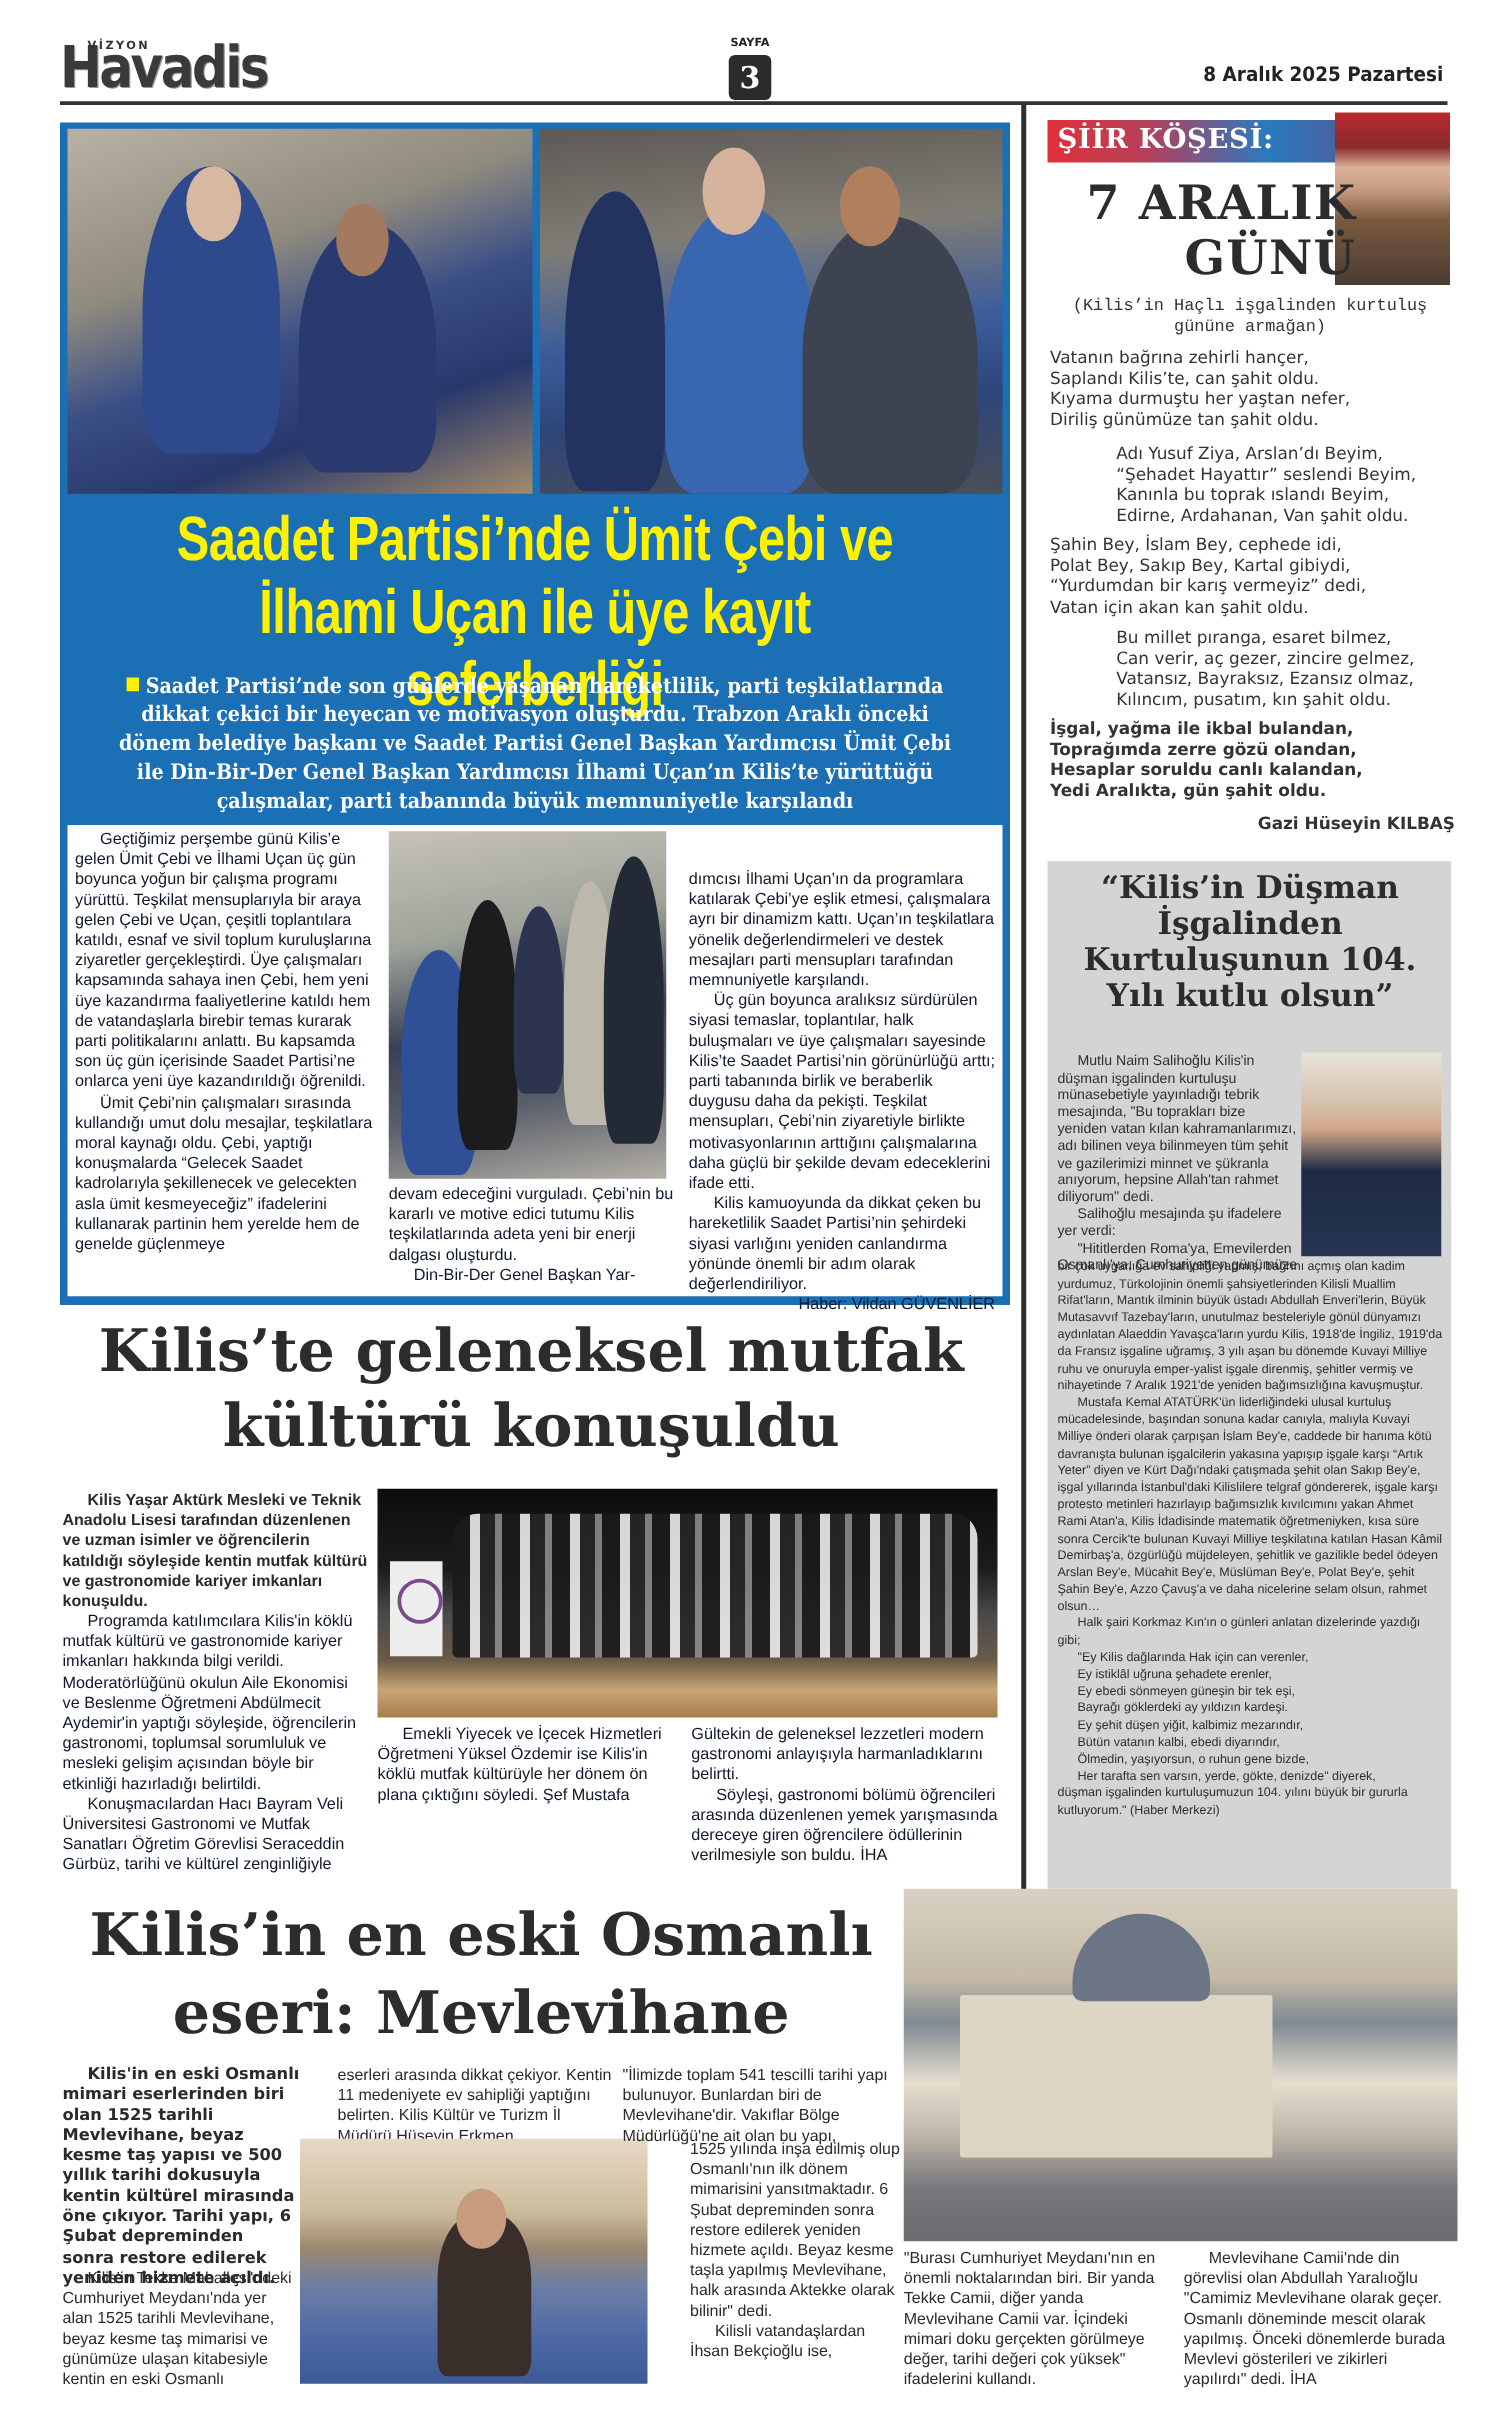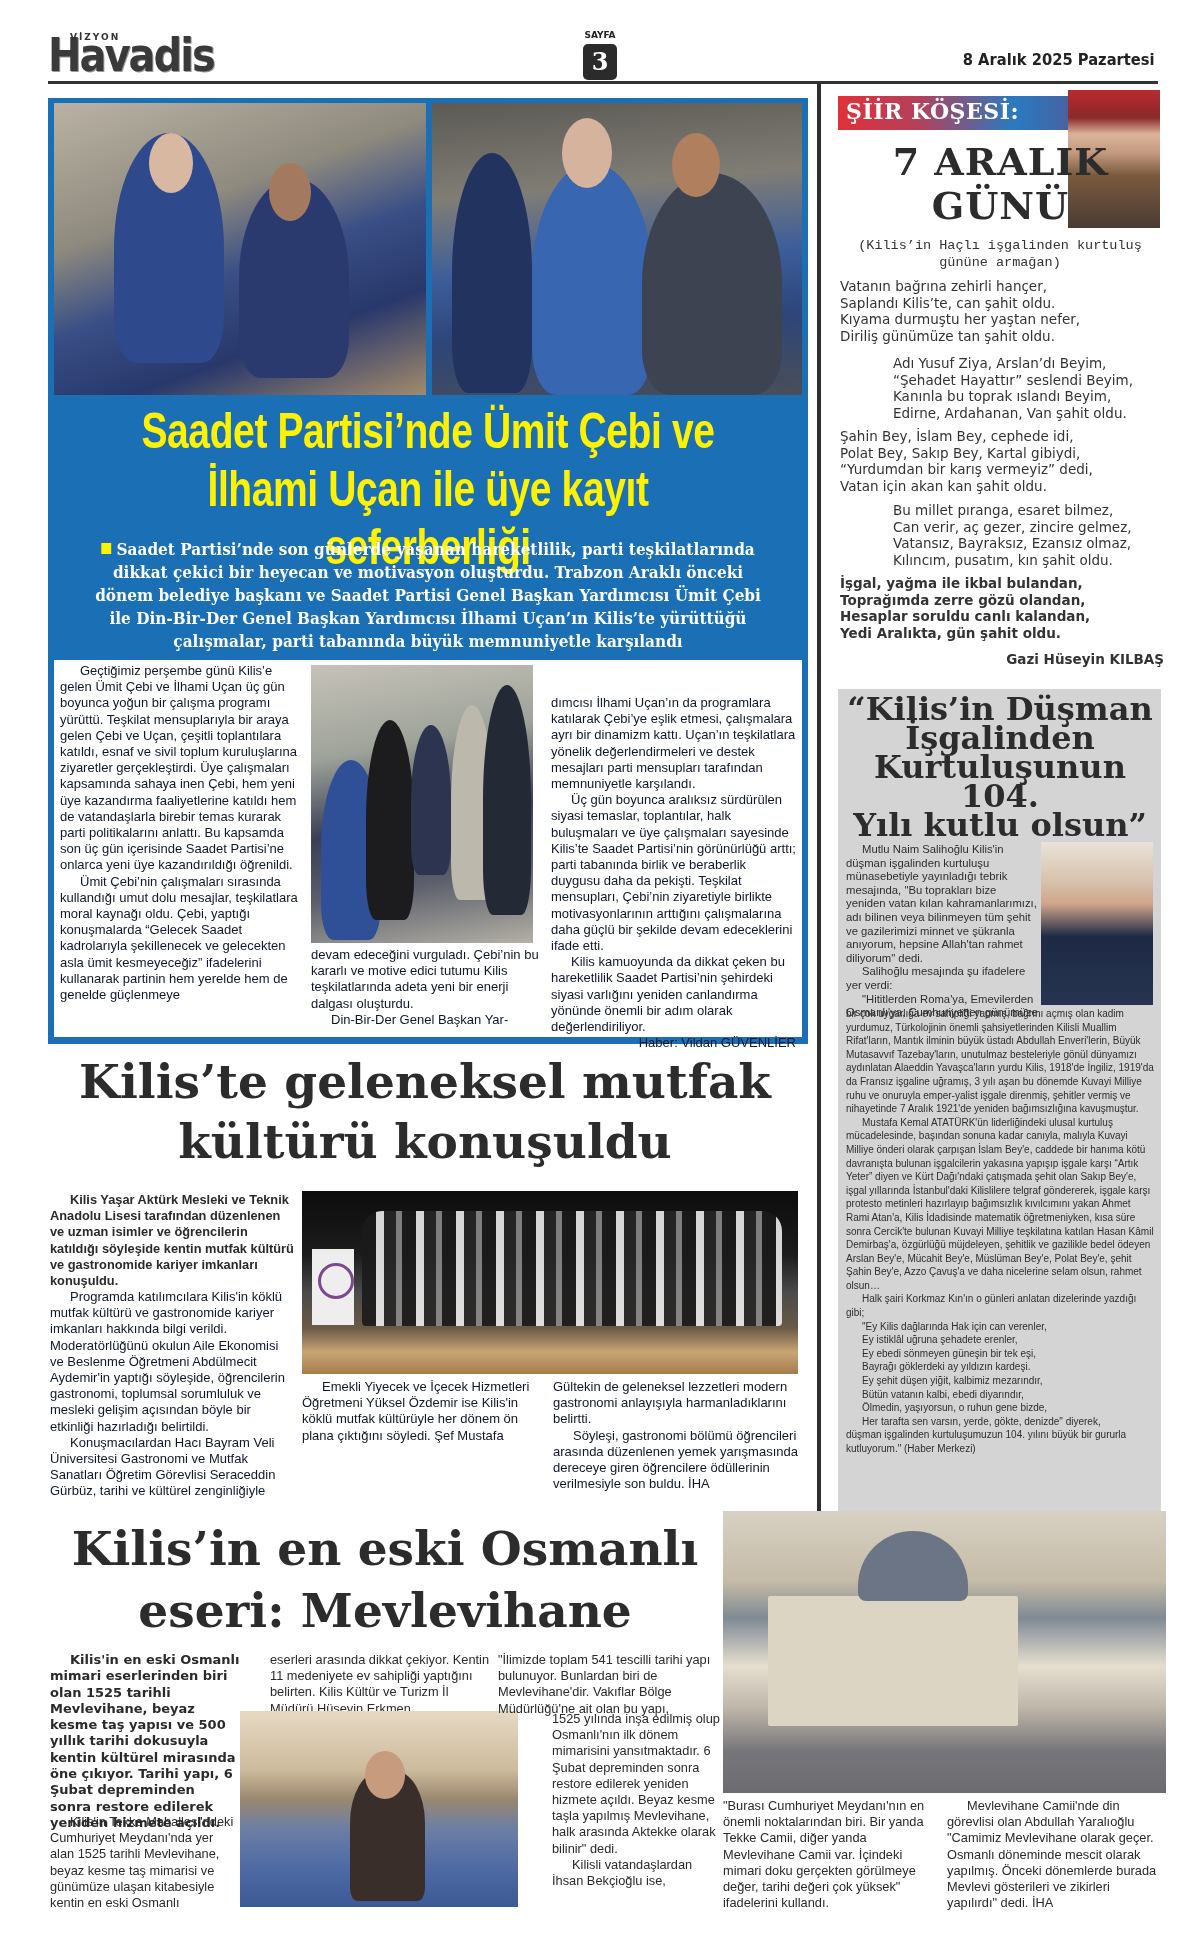--- a/index.html
+++ b/index.html
@@ -33,33 +33,33 @@
   .col-1 { left: 60px; top: 663px; width: 240px; }
   .photo-3 { left: 311px; top: 665px; width: 222px; height: 278px; background: linear-gradient(170deg, #c6c2b8 0%, #9ea39a 30%, #3a3f55 55%, #5b5f6a 75%, #b4b0a6 100%); }
   .col-2 { left: 311px; top: 947px; width: 228px; }
   .col-3 { left: 551px; top: 695px; width: 245px; }
   .byline { text-align: right; }
 
   
   .siir-banner { left: 838px; top: 96px; width: 320px; height: 34px; background: linear-gradient(90deg, #e0313a 0%, #b4405a 25%, #2a7ac0 55%, #4c5f9e 75%, #e0313a 100%); }
   .siir-label { left: 846px; top: 98px; color: #fff; font-family: "DejaVu Serif", serif; font-weight: bold; font-size: 22px; letter-spacing: 0.5px; }
   .poet-photo { left: 1068px; top: 90px; width: 92px; height: 138px; background: linear-gradient(180deg, #b9292f 0%, #8a2a2a 20%, #d9b39a 32%, #c59b80 45%, #7a5a3e 62%, #4a3b33 100%); }
-  .poem-title { left: 888px; top: 140px; width: 225px; text-align: center; font-family: "DejaVu Serif", serif; font-weight: bold; font-size: 38px; line-height: 44px; color: #2c2c2c; letter-spacing: 1px; }
+  .poem-title { left: 860px; top: 140px; width: 225px; text-align: right; font-family: "DejaVu Serif", serif; font-weight: bold; font-size: 38px; line-height: 44px; color: #2c2c2c; letter-spacing: 1px; }
   .poem-sub { left: 845px; top: 237px; width: 310px; text-align: center; font-size: 13.5px; line-height: 17px; color: #333; font-family: Liberation Mono, monospace; }
   .stanza { font-size: 13.5px; line-height: 16.6px; color: #333; font-family: "DejaVu Sans", sans-serif; }
   .stanza-1 { left: 840px; top: 278px; }
   .stanza-2 { left: 893px; top: 355px; }
   .stanza-3 { left: 840px; top: 428px; }
   .stanza-4 { left: 893px; top: 502px; }
   .stanza-5 { left: 840px; top: 575px; font-weight: bold; }
   .poet-sig { right: 36px; top: 651px; font-weight: bold; font-size: 13.5px; color: #333; font-family: "DejaVu Sans", sans-serif; }
 
   
   .grey-box { left: 838px; top: 689px; width: 323px; height: 822px; background: #d4d4d4; }
-  .grey-headline { left: 840px; top: 695px; width: 320px; text-align: center; font-family: "DejaVu Serif", serif; font-weight: bold; font-size: 32px; line-height: 29px; color: #2c2c2c; }
+  .grey-headline { left: 840px; top: 695px; width: 320px; text-align: center; font-family: "DejaVu Serif", serif; font-weight: bold; font-size: 25px; line-height: 29px; color: #2c2c2c; }
   .grey-photo { left: 1041px; top: 842px; width: 112px; height: 163px; background: linear-gradient(180deg, #e9e3da 0%, #d6c0aa 25%, #cfa589 38%, #1e2a44 58%, #263451 100%); }
   .grey-text-a { left: 846px; top: 843px; width: 192px; font-size: 11.3px; line-height: 13.6px; color: #2e2e2e; }
   .grey-text-b { left: 846px; top: 1007px; width: 310px; font-size: 10px; line-height: 13.6px; color: #2e2e2e; }
   .grey-text-b p, .grey-text-a p { text-indent: 16px; }
   .grey-text-b .verse { padding-left: 16px; }
 
   
   .mutfak-headline { left: 40px; top: 1052px; width: 770px; text-align: center; font-family: "DejaVu Serif", serif; font-weight: bold; font-size: 47px; line-height: 60px; color: #2c2c2c; }
   .mutfak-lead { left: 50px; top: 1192px; width: 245px; font-weight: bold; font-size: 12.8px; line-height: 16.2px; color: #2a2a2a; }
   .mutfak-lead .indent { padding-left: 20px; }

